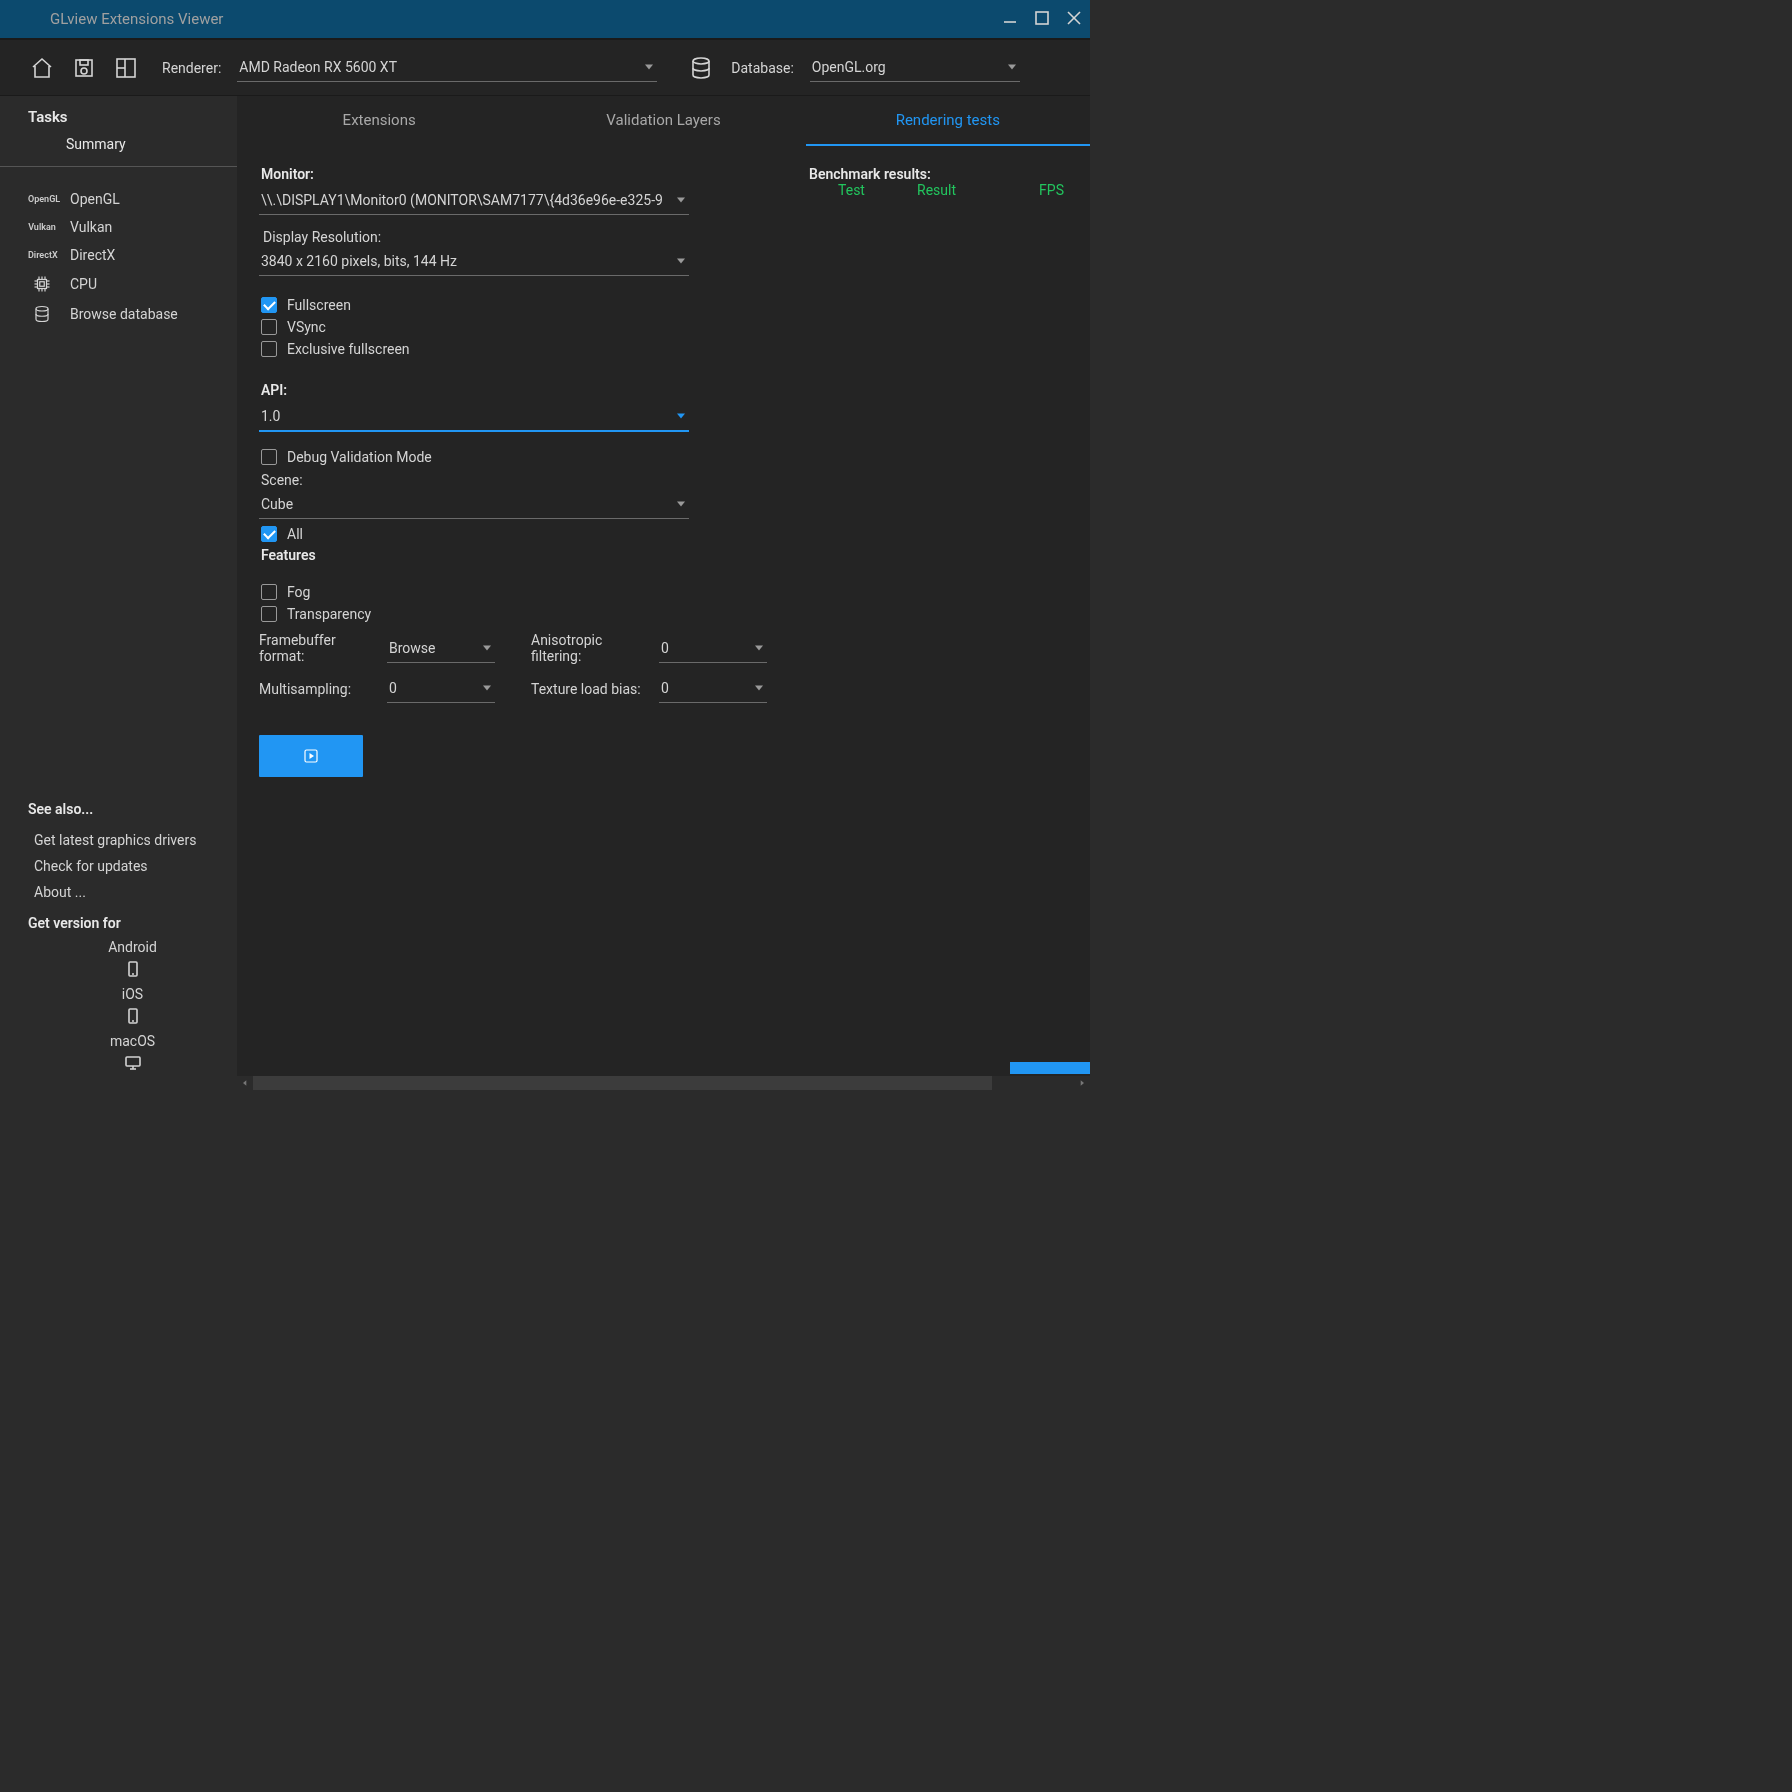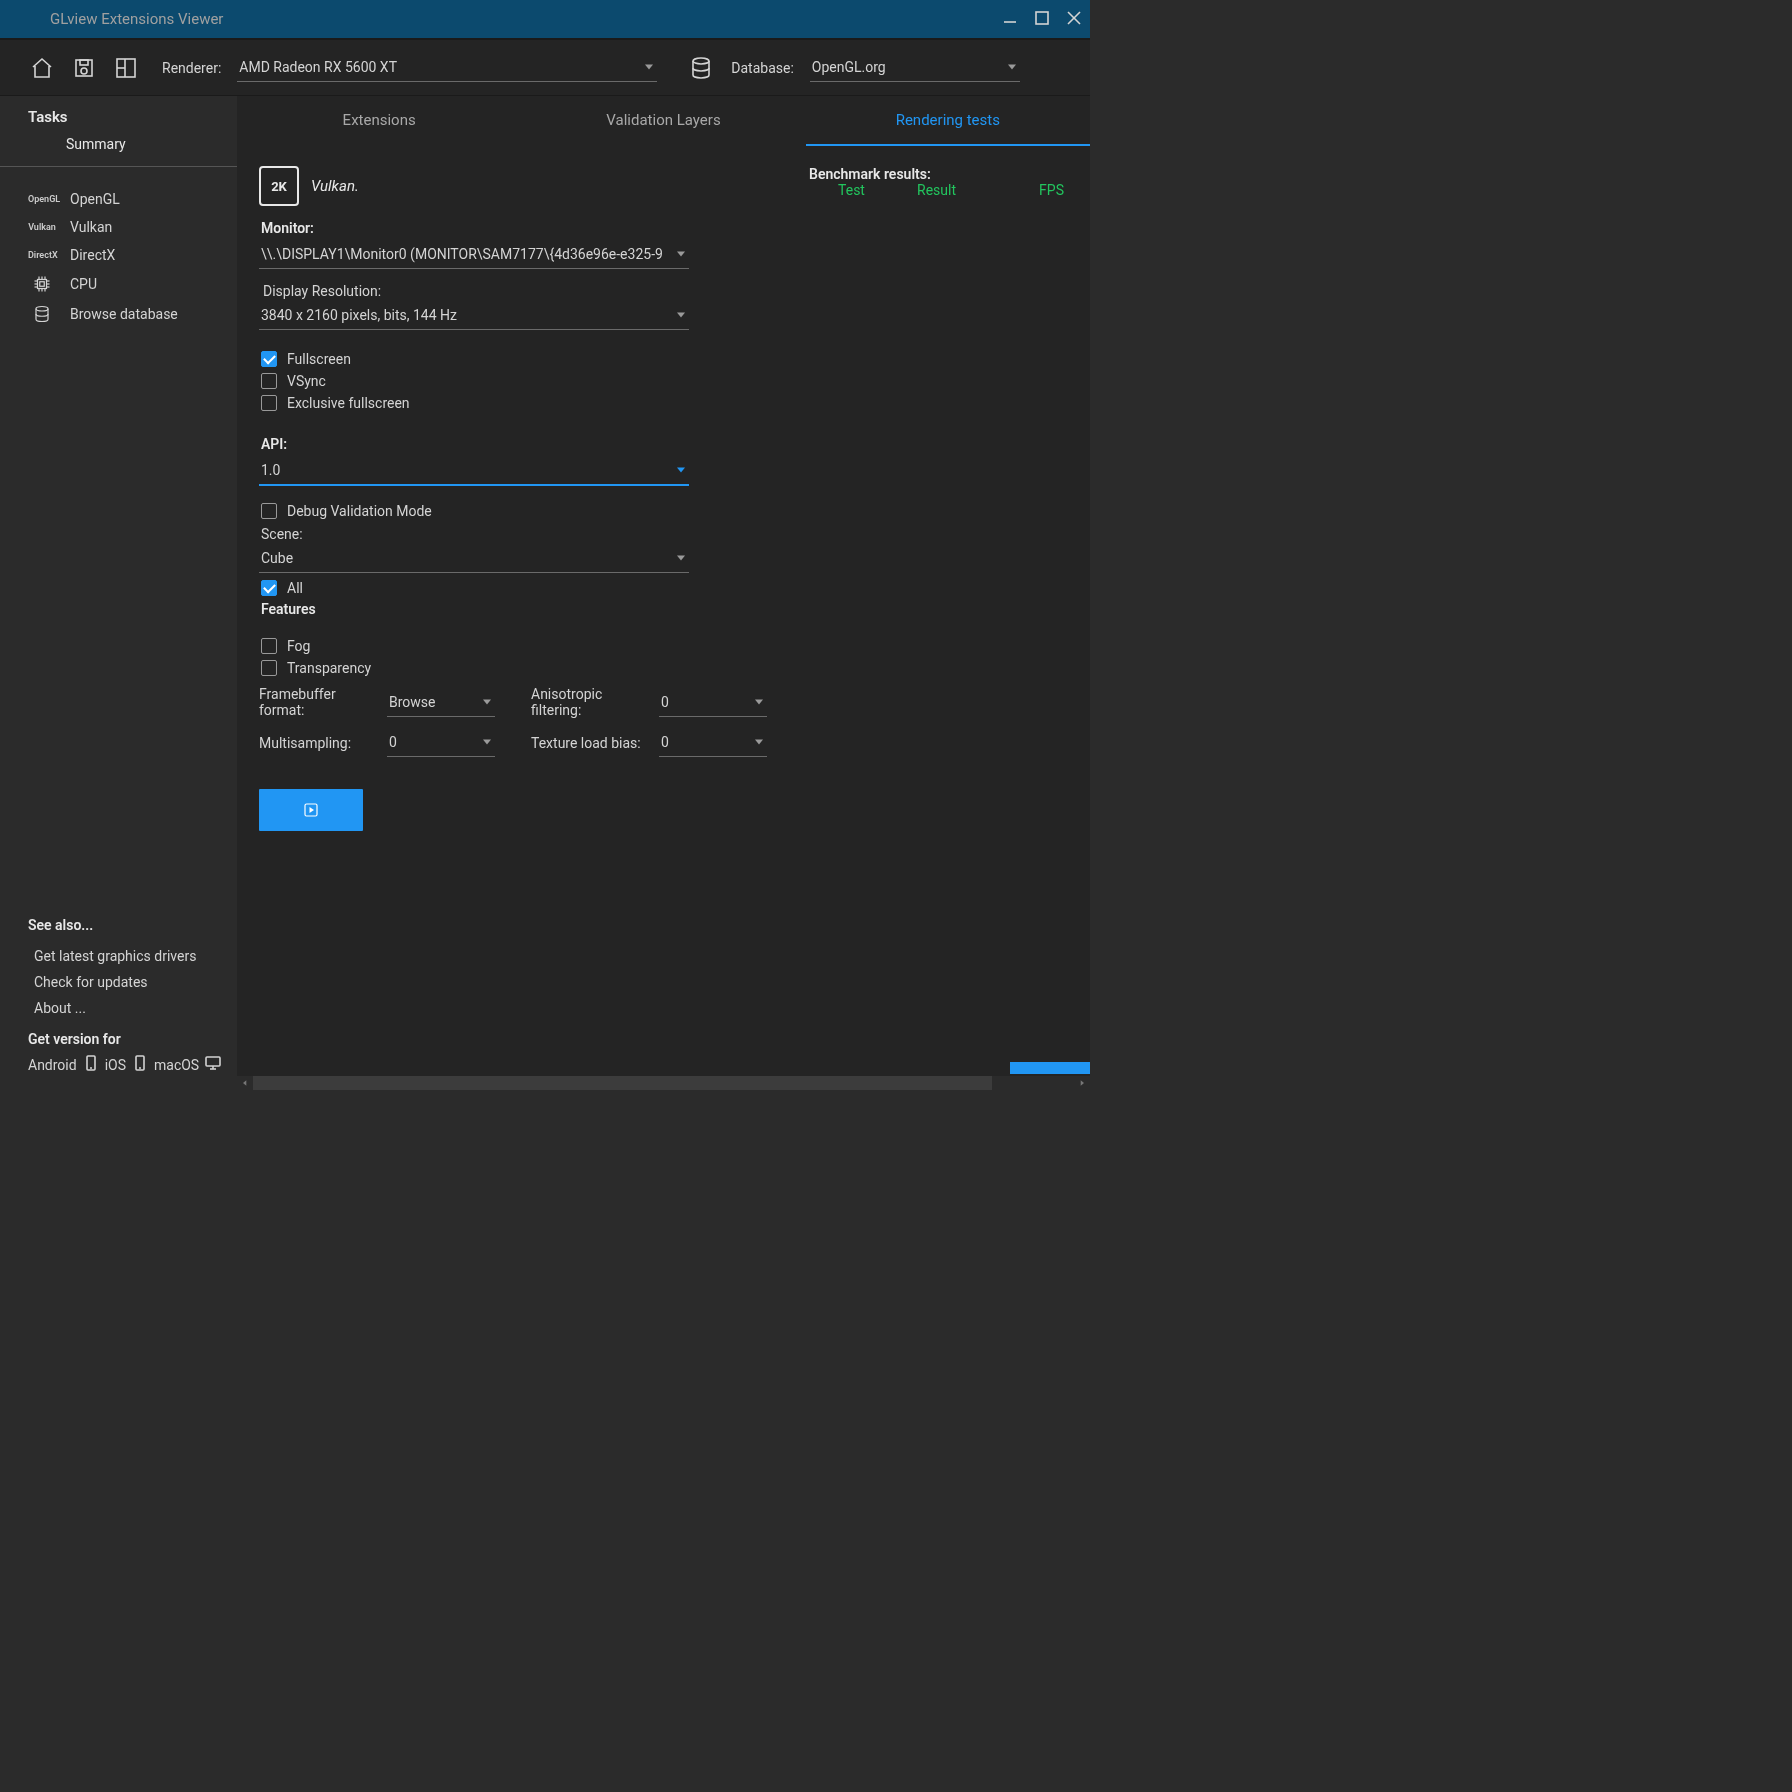--- a/index.html
+++ b/index.html
@@ -73,21 +73,21 @@
 .tasks-sub { padding: 4px 0 14px 66px; color: #e8e8e8; cursor:pointer; }
 .sidebar-divider { height: 1px; background: #555; margin: 0 0 18px 0; }
 .api-item { display: flex; align-items: center; gap: 14px; padding: 6px 0 6px 28px; cursor:pointer; }
 .api-badge { width: 28px; text-align:center; font-size:9px; color:#ccc; font-weight:600; }
 .api-icon { width: 28px; display:flex; justify-content:center; }
 
 .sidebar-bottom { margin-top: auto; padding: 0 0 16px 28px; }
 .see-also { font-weight: 600; color: #e8e8e8; margin-bottom: 10px; }
 .see-link { display:block; padding: 5px 0 5px 6px; color: #d4d4d4; cursor:pointer; }
 .get-version { font-weight: 600; color: #e8e8e8; margin-top: 10px; margin-bottom: 8px; }
-.platform-row { display:flex; align-items:center; gap:6px; color:#d4d4d4; }
+.platform-row { display:flex; align-items:center; gap:6px; color:#d4d4d4;flex-direction:column; }
 .platform-row svg { width:16px; height:16px; }
 
 .content {
   flex: 1;
   background: #242424;
   display:flex;
   flex-direction:column;
   position:relative;
   padding: 0;
 }
@@ -313,24 +313,20 @@
 
   <div class="content">
     <div class="tabs">
       <div class="tab">Extensions</div>
       <div class="tab">Validation Layers</div>
       <div class="tab active">Rendering tests</div>
     </div>
 
     <div class="tab-body">
       <div class="form-col">
-        <div class="logo-row">
-          <div class="vk-box">2K</div>
-          <div class="vk-text">Vulkan.</div>
-        </div>
 
         <div class="lbl">Monitor:</div>
         <div class="field" style="width:430px;">
           <span>\\.\DISPLAY1\Monitor0 (MONITOR\SAM7177\{4d36e96e-e325-9</span><span class="caret"></span>
         </div>
         <div class="sublbl">Display Resolution:</div>
         <div class="field" style="width:430px;">
           <span>3840 x 2160 pixels,  bits, 144 Hz</span><span class="caret"></span>
         </div>
 

